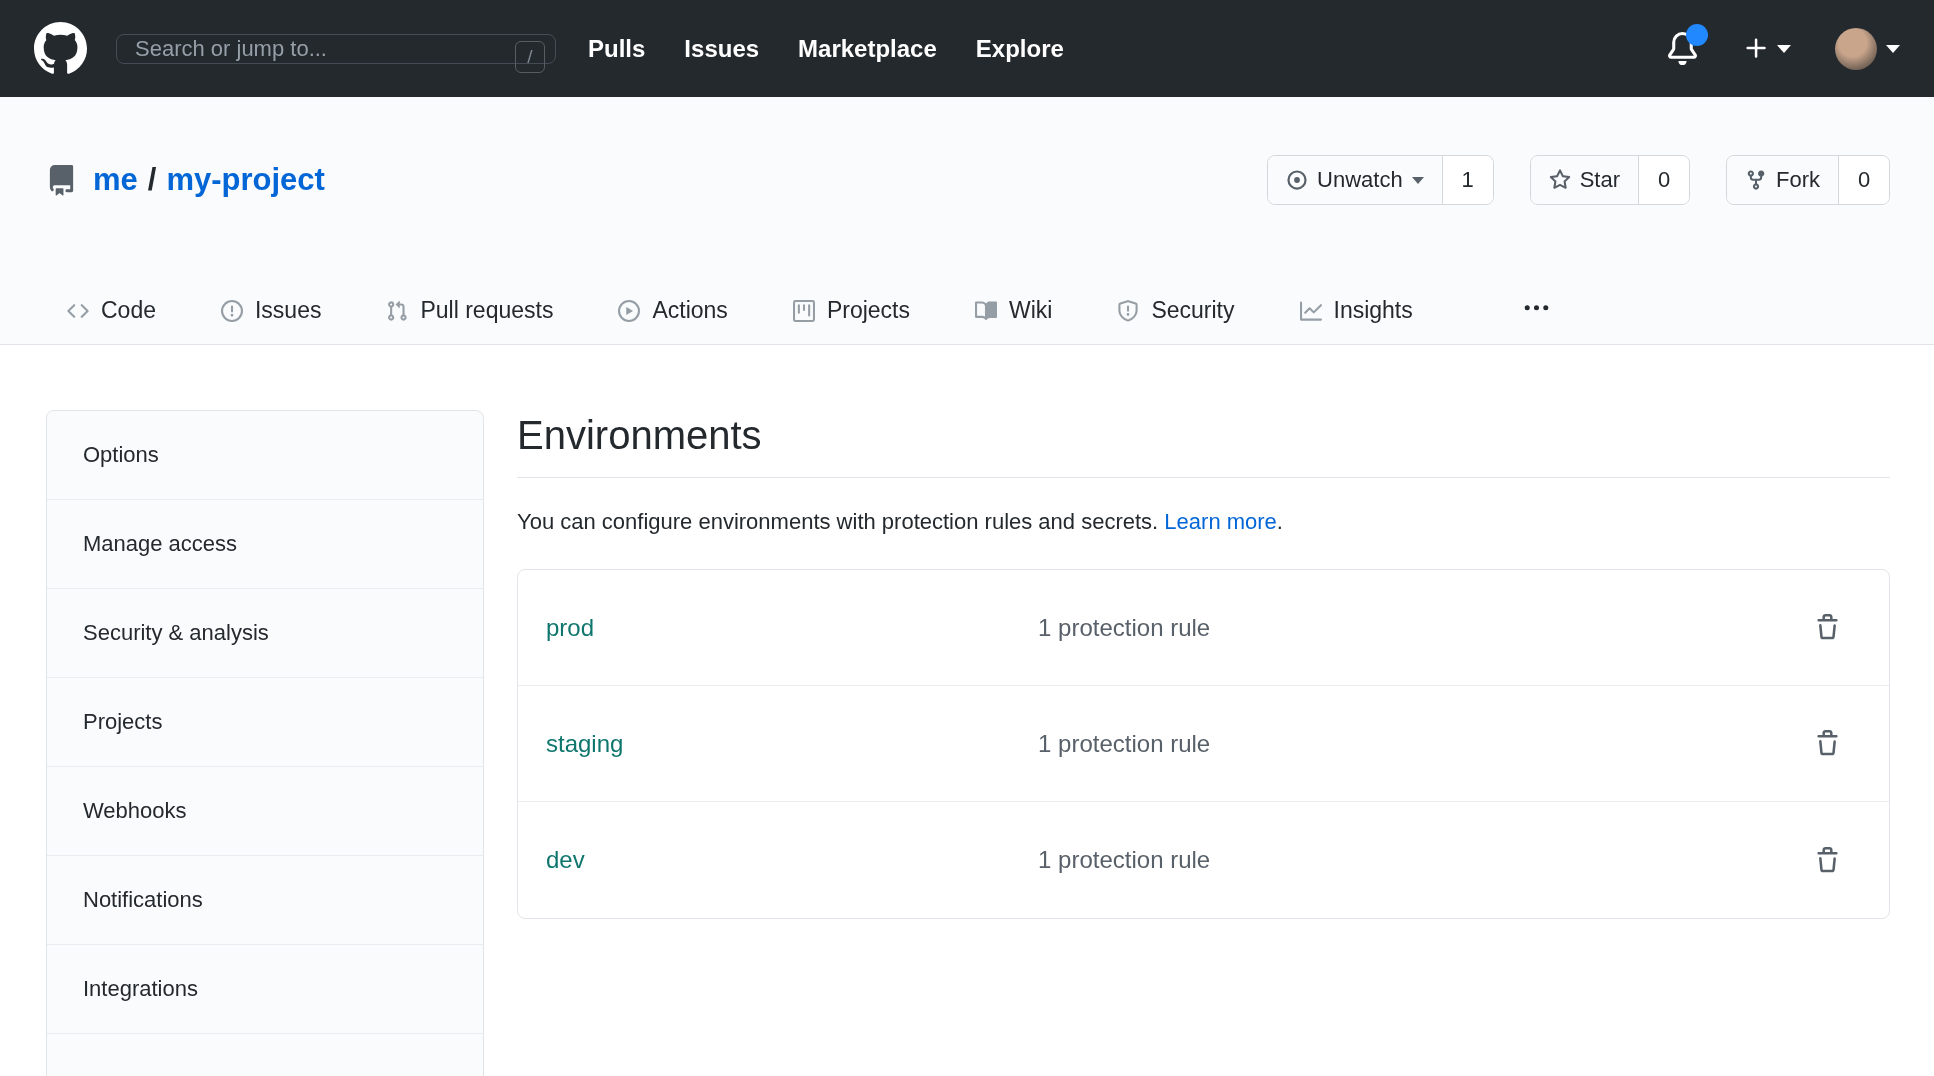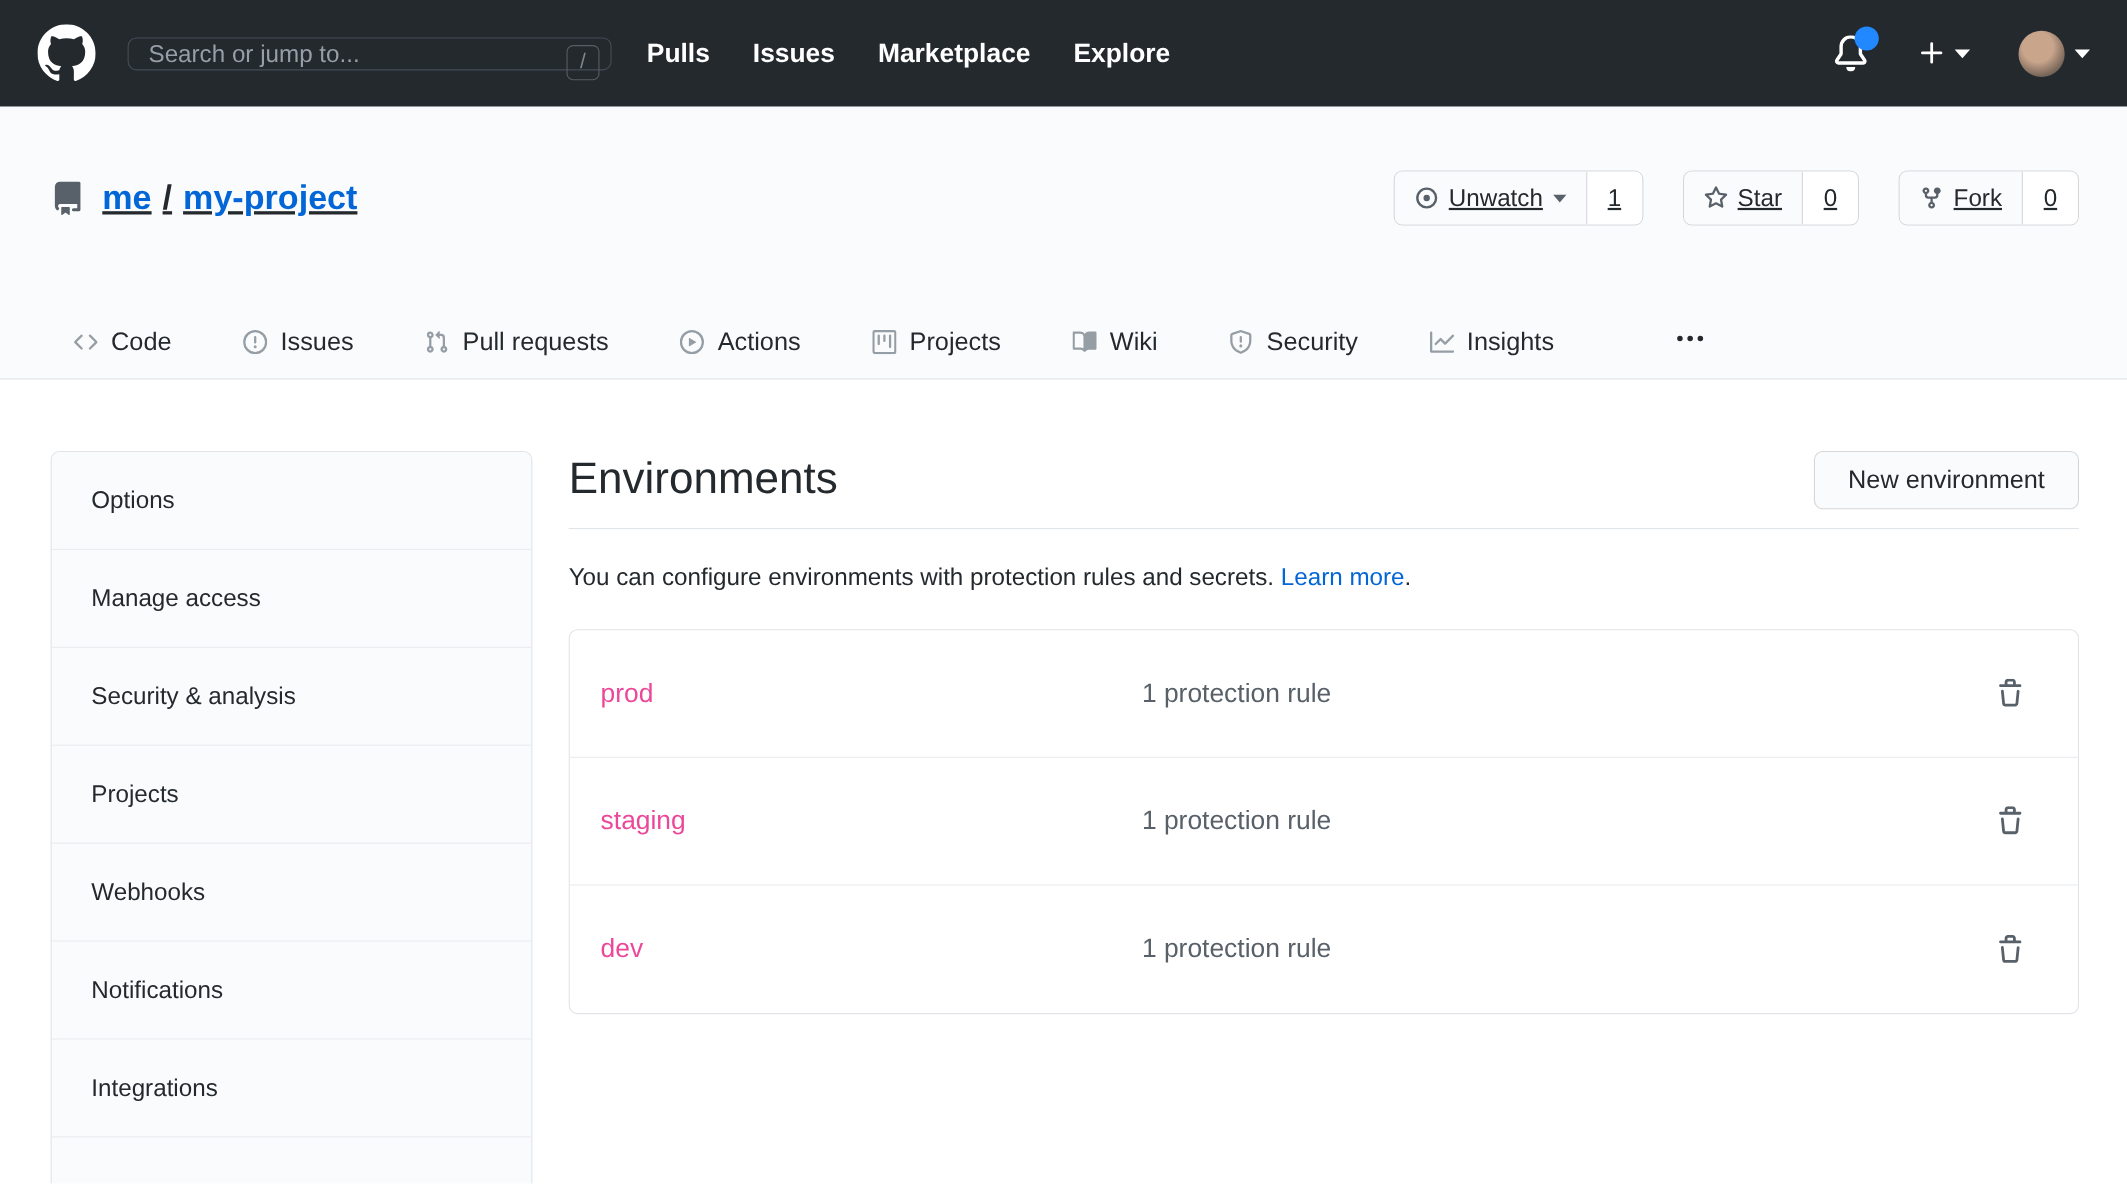--- a/index.html
+++ b/index.html
@@ -30,21 +30,21 @@
   .plus-group svg.plus { width:27px; height:27px; }
   .caret { width:0; height:0; border-left:7px solid transparent; border-right:7px solid transparent;
     border-top:8px solid #fff; display:inline-block; }
   .avatar-group { gap:9px; }
   .avatar { width:42px; height:42px; border-radius:50%;
     background:radial-gradient(circle at 42% 35%, #c9a58c 0 38%, #7d6a5c 70%, #3a3d42 100%); }
 
   
   .repo-head { height:248px; background:#fafbfc; border-bottom:1px solid #e1e4e8;
     padding:58px 44px 0 46px; display:flex; flex-direction:column; justify-content:space-between; }
-  .repo-title-row { display:flex; align-items:center;text-decoration:underline; }
+  .repo-title-row { display:flex; align-items:center; }
   .repo-icon { width:31px; height:31px; color:#586069; margin-right:16px; flex:none; }
   .repo-icon svg { width:100%; height:100%; display:block; }
   .repo-title { font-size:31px; display:flex; align-items:baseline; gap:10px; }
   .repo-title a { color:#0366d6; text-decoration:none; cursor:pointer; }
   .repo-title .sep { color:#24292e; }
   .repo-title .repo-name { font-weight:700; }
   .repo-actions { margin-left:auto; display:flex; gap:36px; }
   .action-group { display:flex; border:1px solid #d5d8db; border-radius:8px; overflow:hidden;
     height:50px; background:#fafbfc; }
   .action-main { display:flex; align-items:center; gap:9px; padding:0 18px; font-size:22px;
@@ -77,21 +77,21 @@
     padding:0 30px; font-size:23px; color:#24292e; cursor:pointer; font-family:inherit; }
   .head-divider { border-bottom:1px solid #e1e4e8; margin-top:17px; }
   .content-desc { margin-top:31px; font-size:22px; color:#24292e; }
   .content-desc a { color:#0366d6; text-decoration:none; cursor:pointer; }
 
   .env-list { margin-top:34px; border:1px solid #e1e4e8; border-radius:8px; background:#fff; }
   .env-row { height:116px; display:flex; align-items:center; padding:0 48px 0 28px;
     border-bottom:1px solid #eaecef; }
   .env-row:last-child { border-bottom:none; }
   .env-name { width:38%; font-size:24px; }
-  .env-name a { color:#ec4899; text-decoration:none; cursor:pointer; }
+  .env-name a { color:#0f766e; text-decoration:none; cursor:pointer; }
   .env-rules { flex:1; font-size:24px; color:#586069; }
   .trash-btn { background:none; border:none; cursor:pointer; color:#586069; display:flex; }
   .trash-btn svg { width:27px; height:27px; }
 </style>
 </head>
 <body>
 
 <header class="topbar">
   <span class="gh-logo">
     <svg viewBox="0 0 16 16" fill="currentColor">
@@ -247,21 +247,20 @@
     <div class="settings-item">Projects</div>
     <div class="settings-item">Webhooks</div>
     <div class="settings-item">Notifications</div>
     <div class="settings-item">Integrations</div>
     <div class="settings-item"></div>
   </aside>
 
   <section class="content">
     <div class="content-head">
       <h2 class="page-title">Environments</h2>
-      <button class="new-env-btn">New environment</button>
     </div>
     <div class="head-divider"></div>
 
     <p class="content-desc">
       <span>You can configure environments with protection rules and secrets.</span>
       <a>Learn more</a><span>.</span>
     </p>
 
     <div class="env-list">
       <div class="env-row">

